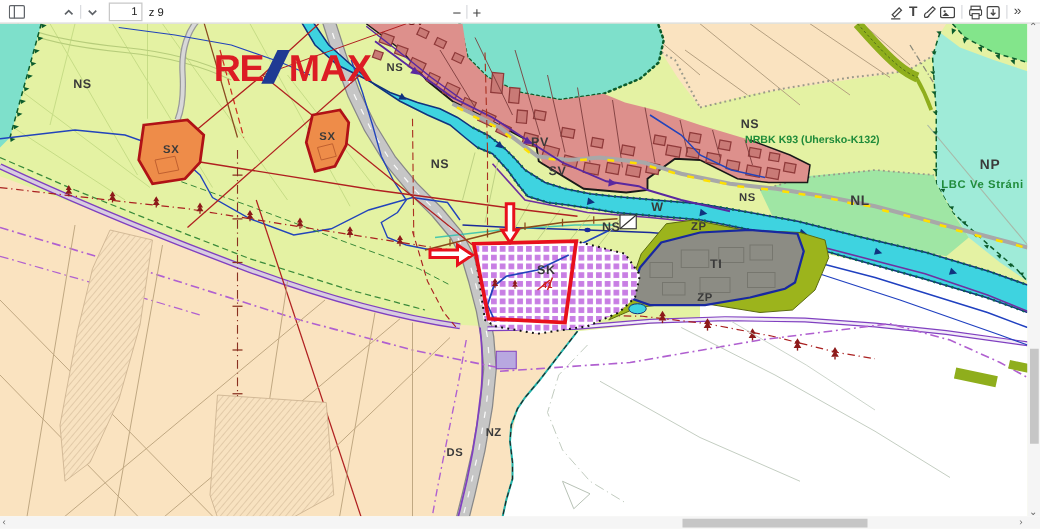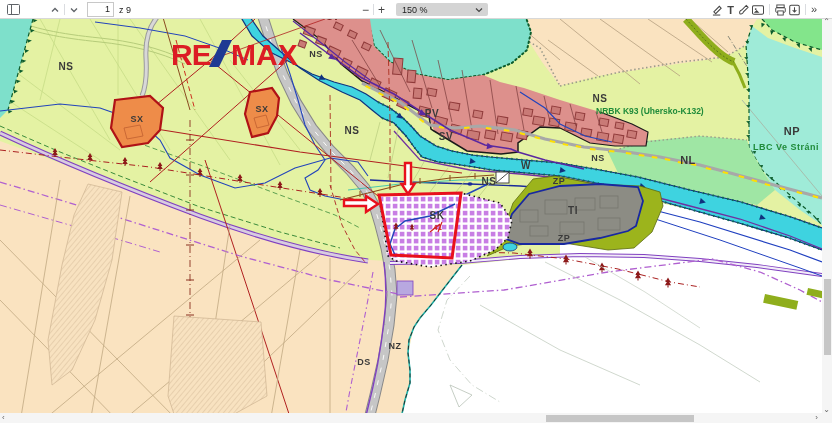--- a/index.html
+++ b/index.html
@@ -32,25 +32,20 @@
       </svg>
     </div>
  <div class="tb" style="left:87px">
       <div class="pagebox">1</div>
       <span style="margin-left:5px;font-size:9px;color:#222">z 9</span>
     </div>
  <div class="tb" style="left:362px">
       <span style="font-size:12px;color:#444">−</span>
       <div class="sep"></div>
       <span style="font-size:12px;color:#444">+</span>
-    </div>
- <div class="tb" style="left:396px">
-      <div class="zoombox">150 %<svg width="8" height="8" viewBox="0 0 8 8" style="position:absolute;right:5px;top:3px">
-          <polyline points="1,2.5 4,5.5 7,2.5" fill="none" stroke="#444" stroke-width="1.2"></polyline>
-        </svg></div>
     </div>
  <div class="tb" style="left:712px;gap:3px">
   <svg width="11" height="12" viewBox="0 0 12 12">
         <path d="M2,8 L8,2 L10,4 L4,10 Z" fill="none" stroke="#444" stroke-width="1.1"></path>
         <line x1="1" y1="11.5" x2="9" y2="11.5" stroke="#444" stroke-width="1.1"></line>
       </svg>
   <span style="font-size:11px;color:#444;font-weight:bold;width:9px;text-align:center">T</span>
   <svg width="11" height="12" viewBox="0 0 12 12">
         <path d="M2,10 Q1,7 4,6 L9,1 L11,3 L6,8 Q5,11 2,10 Z" fill="none" stroke="#444" stroke-width="1.1"></path>
       </svg>

